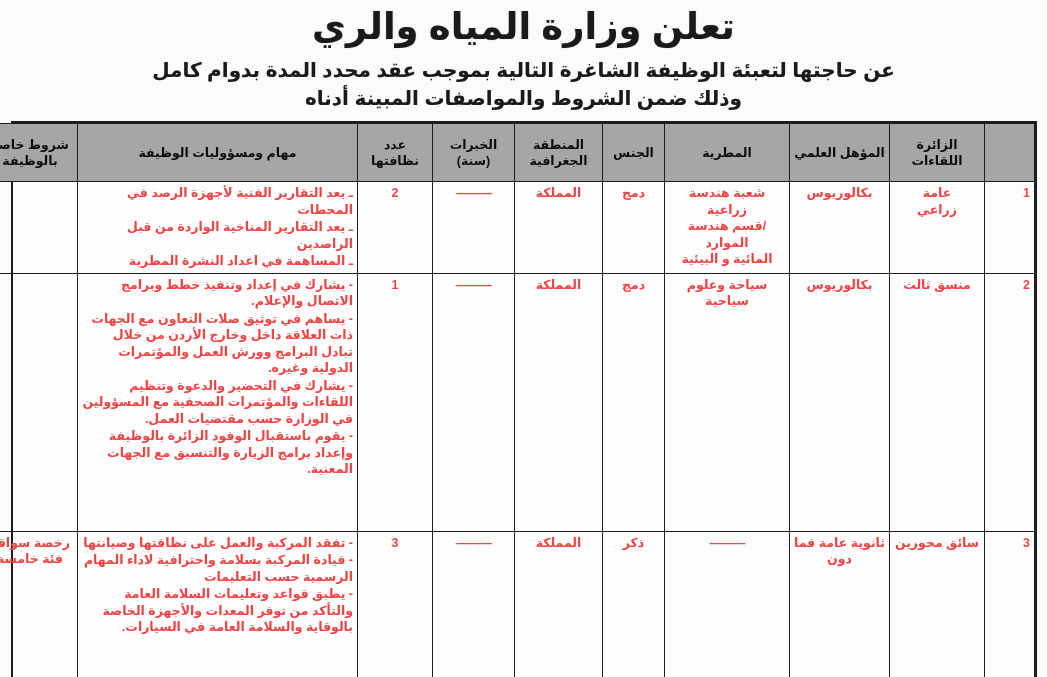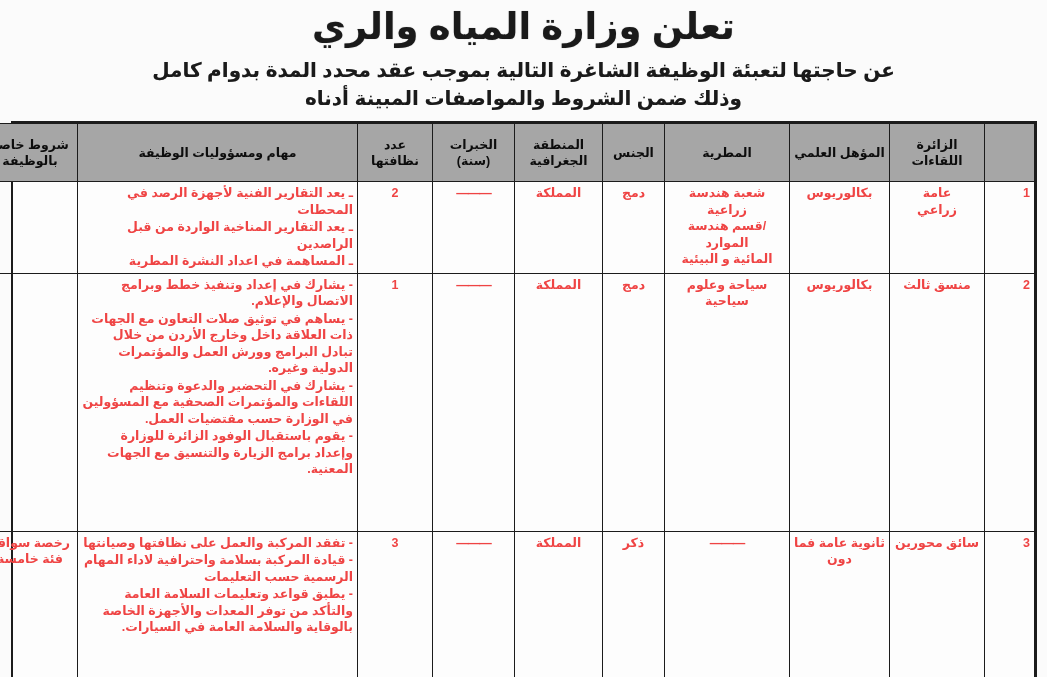--- a/index.html
+++ b/index.html
@@ -233,21 +233,21 @@
             <span class="hdr-l"></span>
           </td>
           <td class="center-top">دمج</td>
           <td class="center-top">المملكة</td>
           <td class="center-top"><span class="dash">———</span></td>
           <td class="center-top">1</td>
           <td class="duties">
             <span class="d-line">- يشارك في إعداد وتنفيذ خطط وبرامج الاتصال والإعلام.</span>
             <span class="d-line">- يساهم في توثيق صلات التعاون مع الجهات ذات العلاقة داخل وخارج الأردن من خلال تبادل البرامج وورش العمل والمؤتمرات الدولية وغيره.</span>
             <span class="d-line">- يشارك في التحضير والدعوة وتنظيم اللقاءات والمؤتمرات الصحفية مع المسؤولين في الوزارة حسب مقتضيات العمل.</span>
-            <span class="d-line">- يقوم باستقبال الوفود الزائرة للوزارة وإعداد برامج الزيارة والتنسيق مع الجهات المعنية.</span>
+            <span class="d-line">- يقوم باستقبال الوفود الزائرة بالوظيفة وإعداد برامج الزيارة والتنسيق مع الجهات المعنية.</span>
           </td>
           <td class="cond"></td>
         </tr>
 
         <tr class="row-3">
           <td class="idx">3</td>
           <td class="center-top">
             <span class="hdr-l">سائق محورين</span>
             <span class="hdr-l"></span>
           </td>

